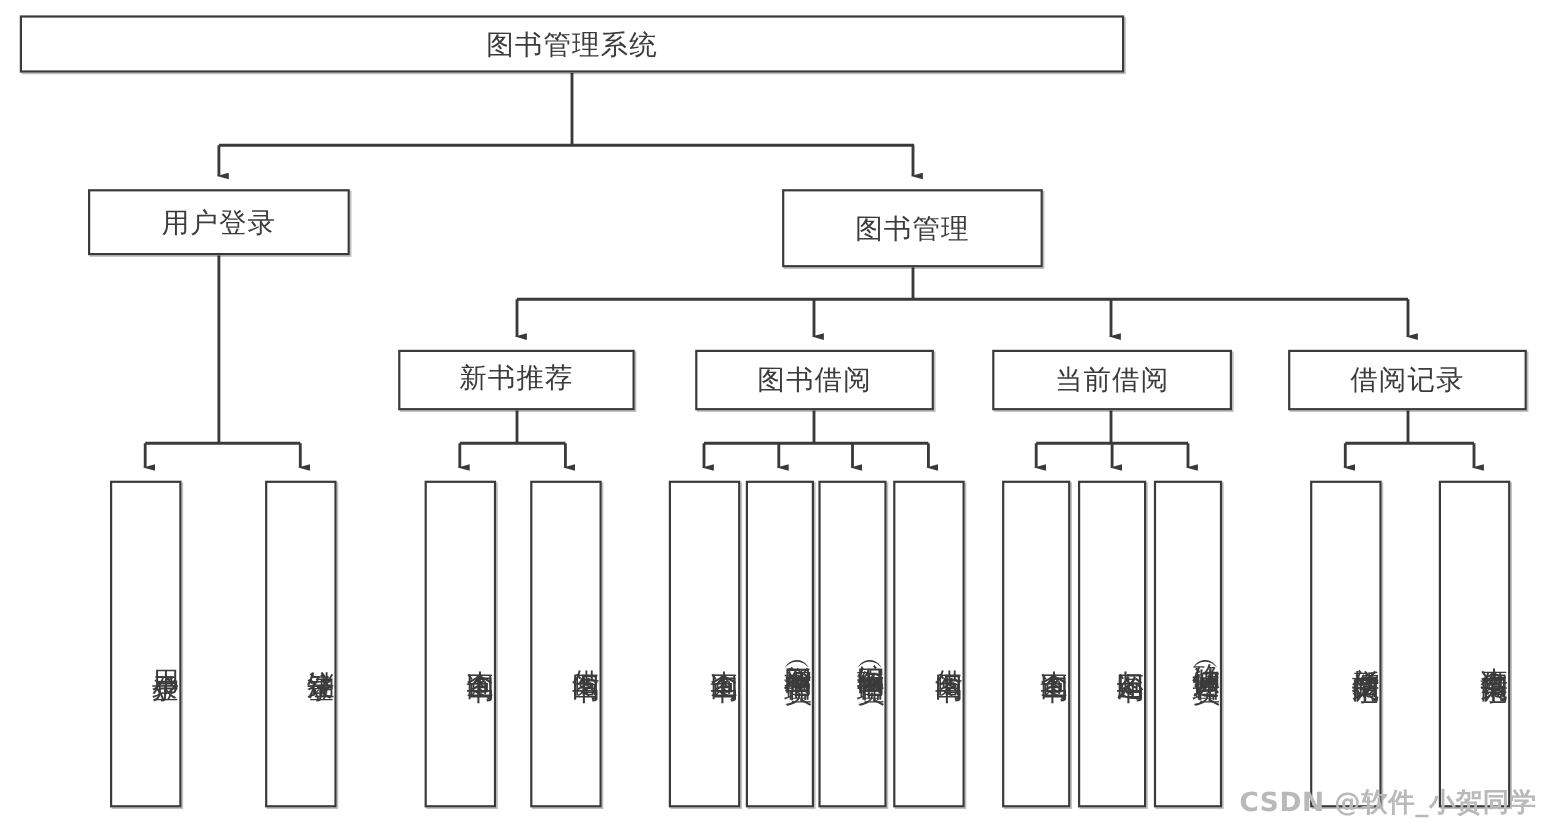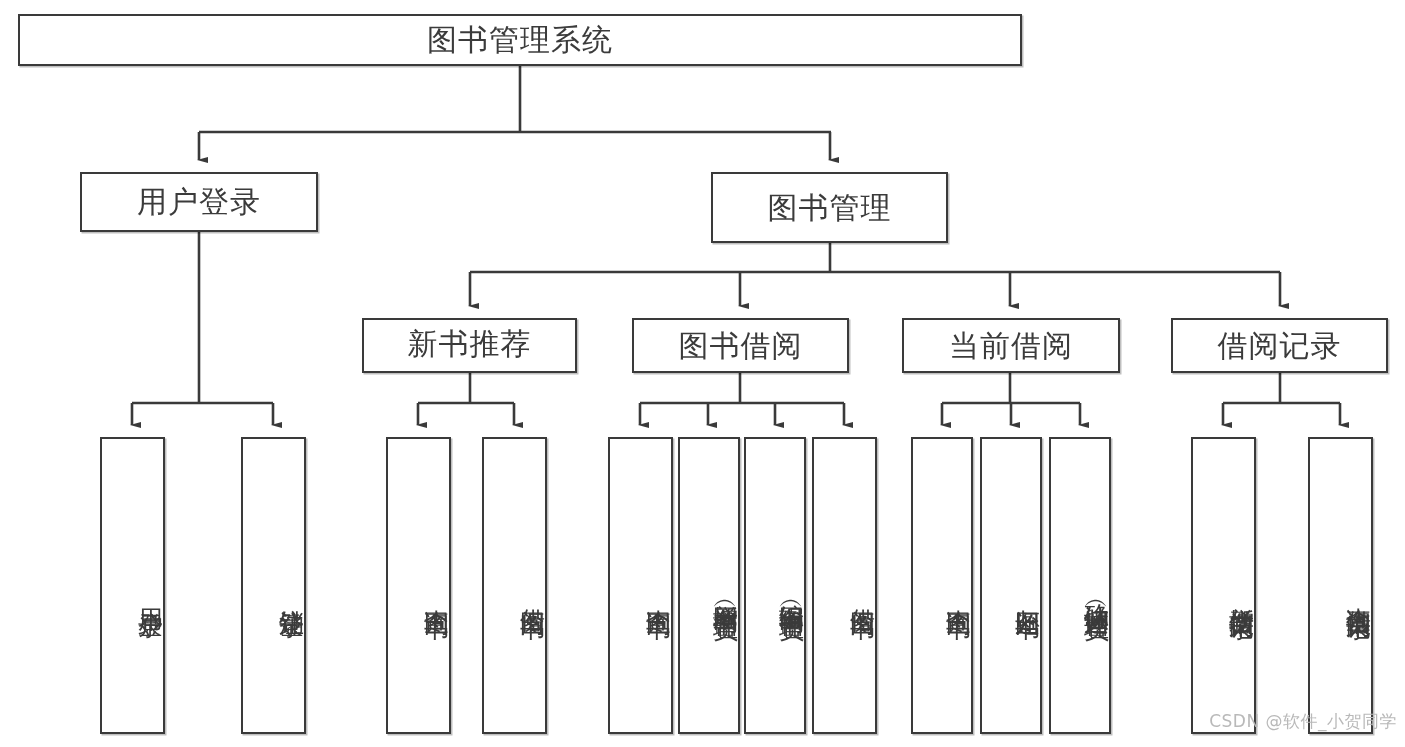--- a/index.html
+++ b/index.html
@@ -22,21 +22,21 @@
     box-sizing: border-box;
     border: 2.5px solid #3a3a3a;
     background: #ffffff;
     display: flex;
     align-items: center;
     justify-content: center;
     color: #3b3b3b;
     box-shadow: 1.5px 1.5px 0 rgba(0,0,0,0.25);
   }
   .node-h {
-    font-size: 30px;
+    font-size: 25px;
     letter-spacing: 1px;
     line-height: 1;
     white-space: nowrap;
   }
   .node-v {
     writing-mode: vertical-rl;
     text-orientation: upright;
     font-size: 25px;
     line-height: 1.06;
     letter-spacing: 2px;
@@ -54,26 +54,27 @@
     position: absolute;
     left: 0;
     top: 0;
     width: 1405px;
     height: 747px;
     pointer-events: none;
   }
   .watermark {
     position: absolute;
     right: 8px;
-    bottom: 14px;
-    font-size: 17px;
+    bottom: 2px;
+    font-size: 24px;
     color: #b9b9b9;
     letter-spacing: 0.5px;
     white-space: nowrap;
     font-family: "DejaVu Sans", "Liberation Sans", sans-serif;
+    font-weight: bold;
   }
 </style>
 </head>
 <body>
 
 <div id="canvas">
 
   <svg class="wires" viewBox="0 0 1405 747" xmlns="http://www.w3.org/2000/svg">
     <defs>
       <marker id="arrow" markerWidth="10" markerHeight="12" refX="3" refY="9" orient="auto" markerUnits="userSpaceOnUse">

